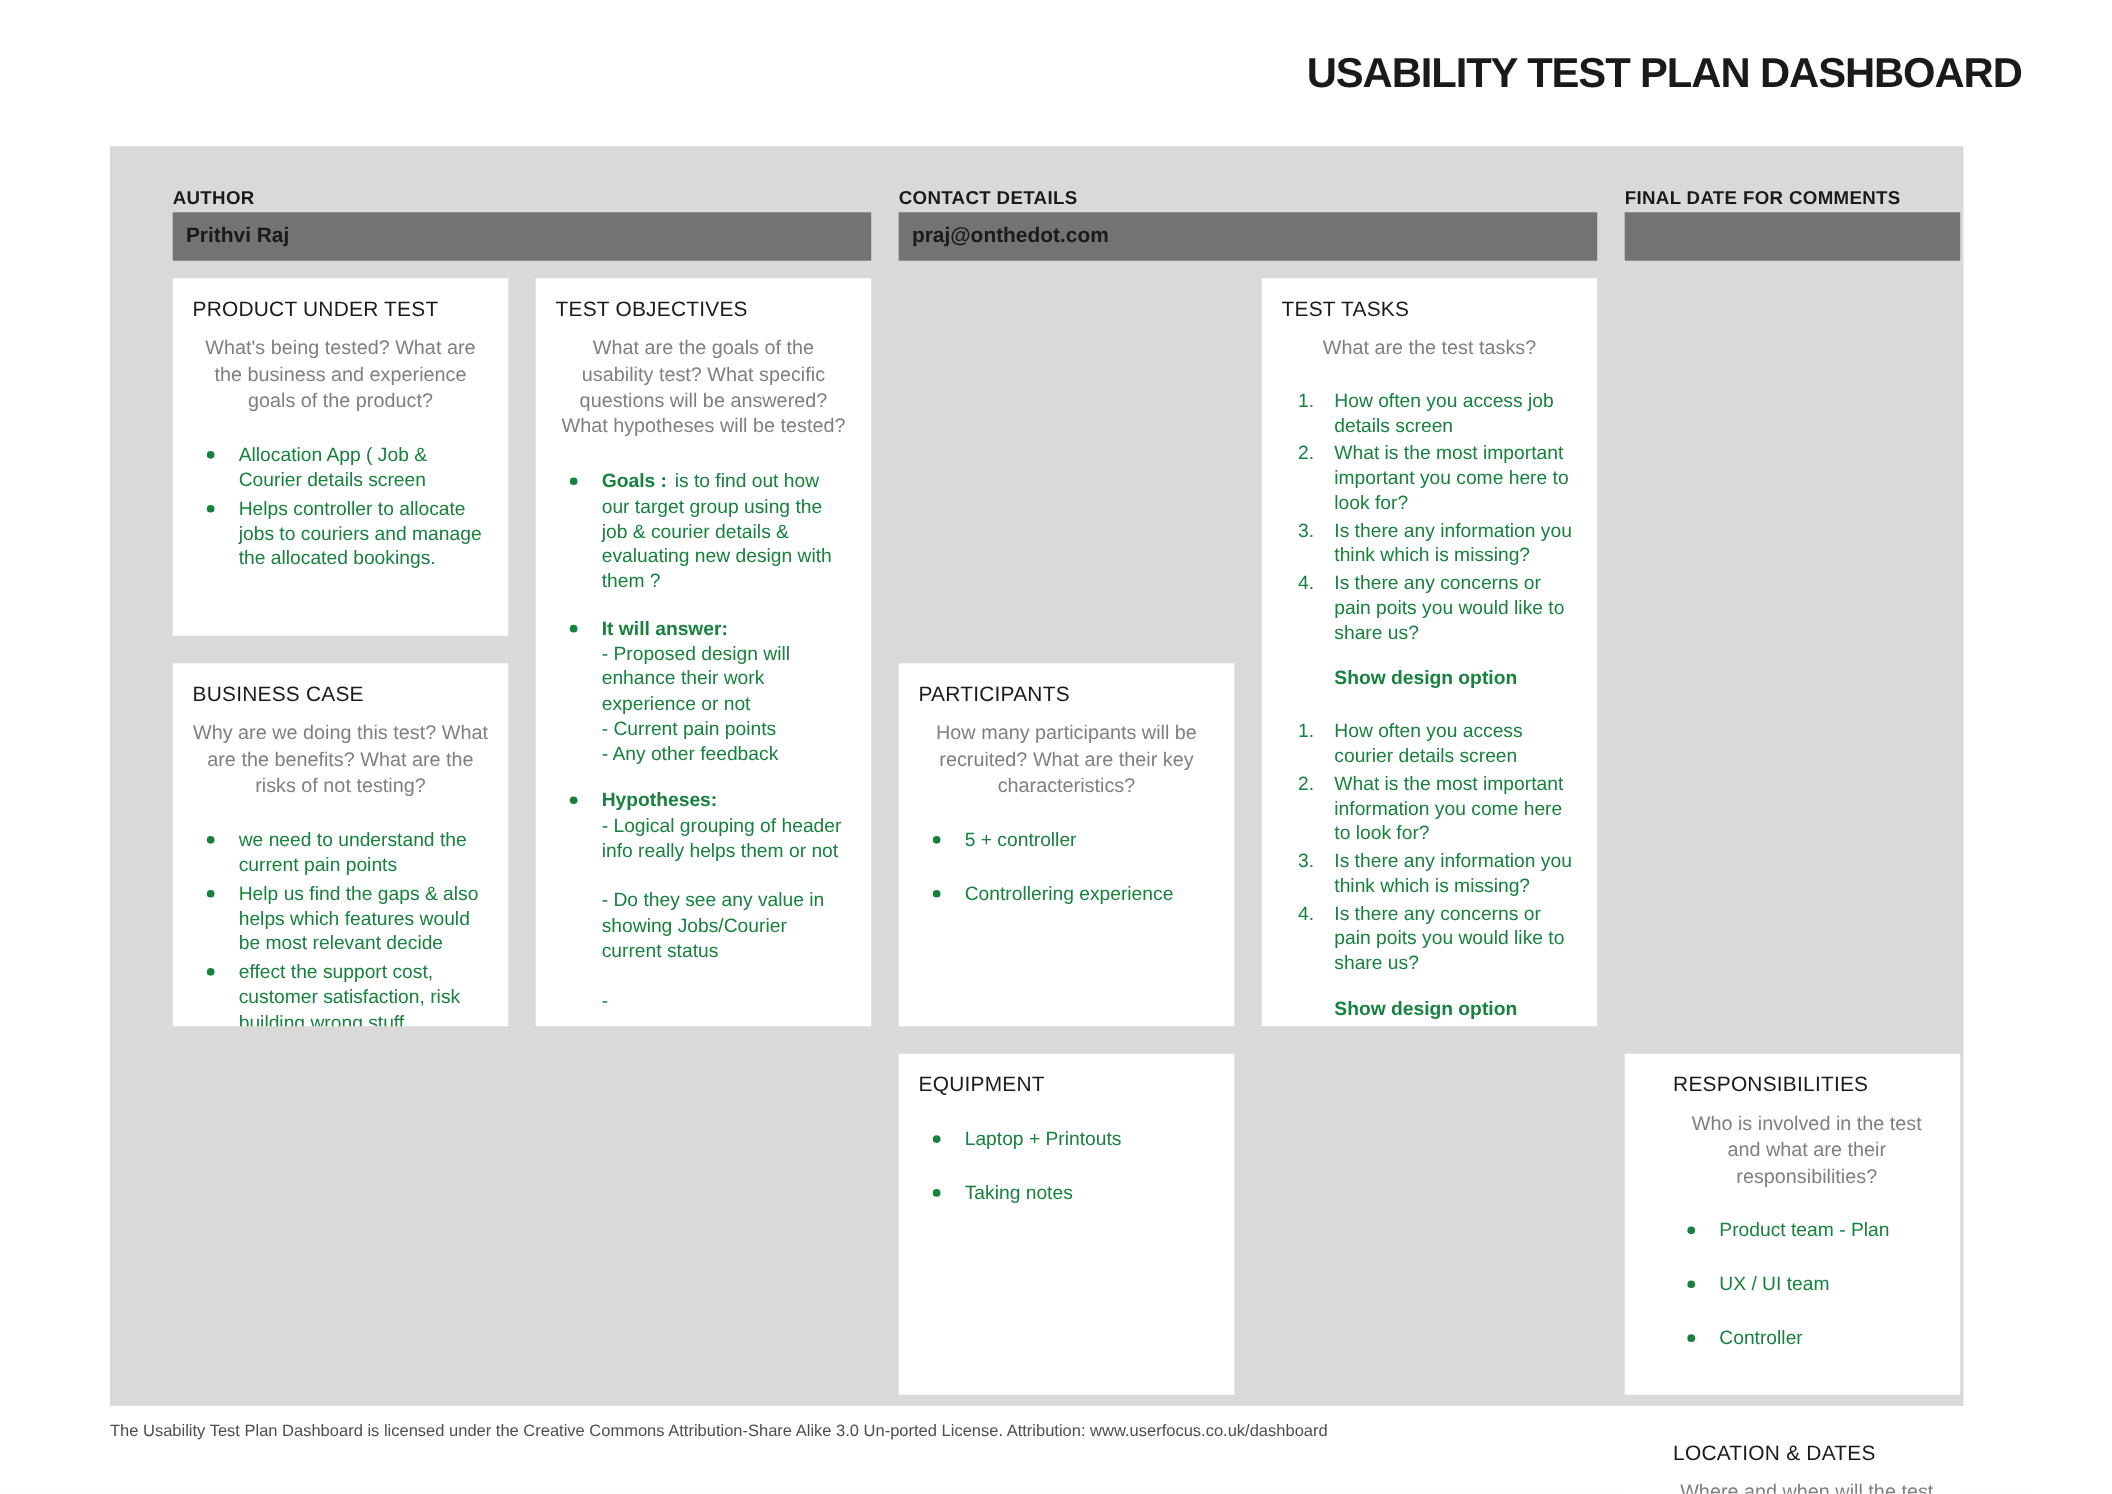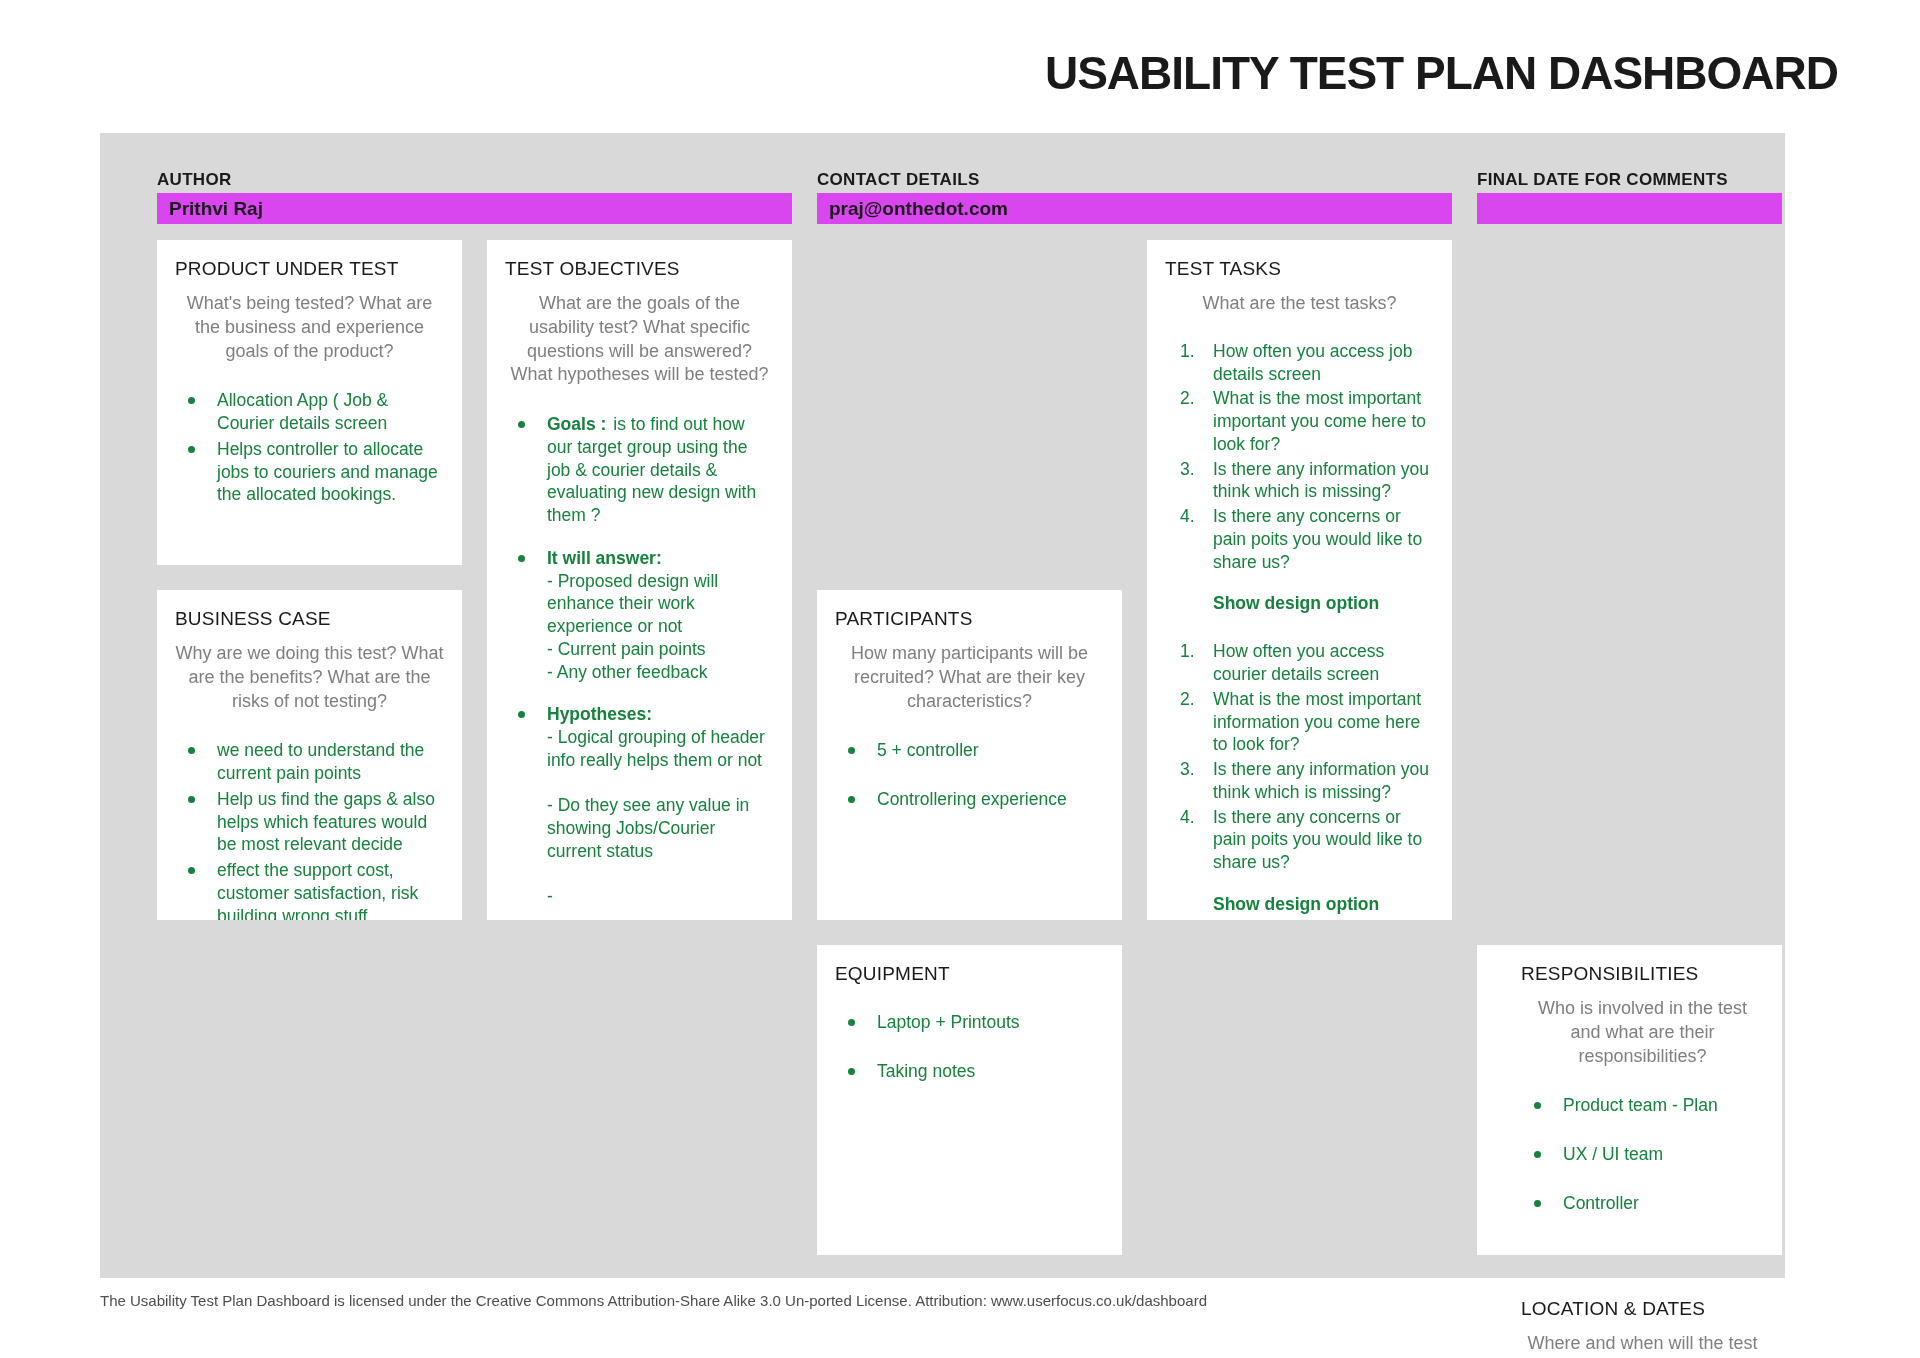--- a/index.html
+++ b/index.html
@@ -5,43 +5,43 @@
   * { margin: 0; padding: 0; box-sizing: border-box; }
   html, body { background: #ffffff; }
   body {
     width: 1920px; height: 1358px;
     font-family: "Liberation Sans", "DejaVu Sans", sans-serif;
     position: relative;
     color: #1a1a1a;
   }
   .page-title {
     position: absolute; top: 46px; right: 82px;
-    font-size: 46px; font-weight: 800; letter-spacing: -1px;
+    font-size: 38px; font-weight: 800; letter-spacing: -1px;
     color: #1a1a1a; white-space: nowrap;
   }
   .panel {
     position: absolute; left: 100px; top: 133px;
     width: 1685px; height: 1145px;
     background: #d9d9d9;
     padding: 36px 3px 0 57px;
   }
   .hdr-grid, .card-grid {
     display: grid;
     grid-template-columns: repeat(5, 305px);
     column-gap: 25px;
     width: 1625px;
   }
   .hdr-field.span2 { grid-column: span 2; }
   .hdr-label {
     font-size: 17px; font-weight: bold; letter-spacing: 0.3px;
     line-height: 22px; color: #1a1a1a;
   }
   .hdr-input {
-    display: block; width: 100%; height: 31px; margin-top: 2px;
-    border: none; outline: none; background: #d946ef;
+    display: block; width: 100%; height: 44px; margin-top: 2px;
+    border: none; outline: none; background: #737373;
     font-family: inherit; font-size: 19px; font-weight: bold; color: #1a1a1a;
     padding: 0 12px;
   }
   .card-grid { margin-top: 16px; grid-template-rows: 325px 330px; row-gap: 25px; }
   .card { background: #ffffff; padding: 14px 18px; overflow: hidden; }
   .card h3 { font-size: 19px; font-weight: normal; letter-spacing: 0.2px; margin: 4px 0 12px; }
   .prompt { color: #7f7f7f; font-size: 18px; line-height: 1.32; text-align: center; }
   .tall { grid-row: 1 / span 2; }
   .pos-c1 { grid-column: 1; } .pos-c2 { grid-column: 2; } .pos-c3 { grid-column: 3; }
   .pos-c4 { grid-column: 4; } .pos-c5 { grid-column: 5; padding-left: 44px; }

